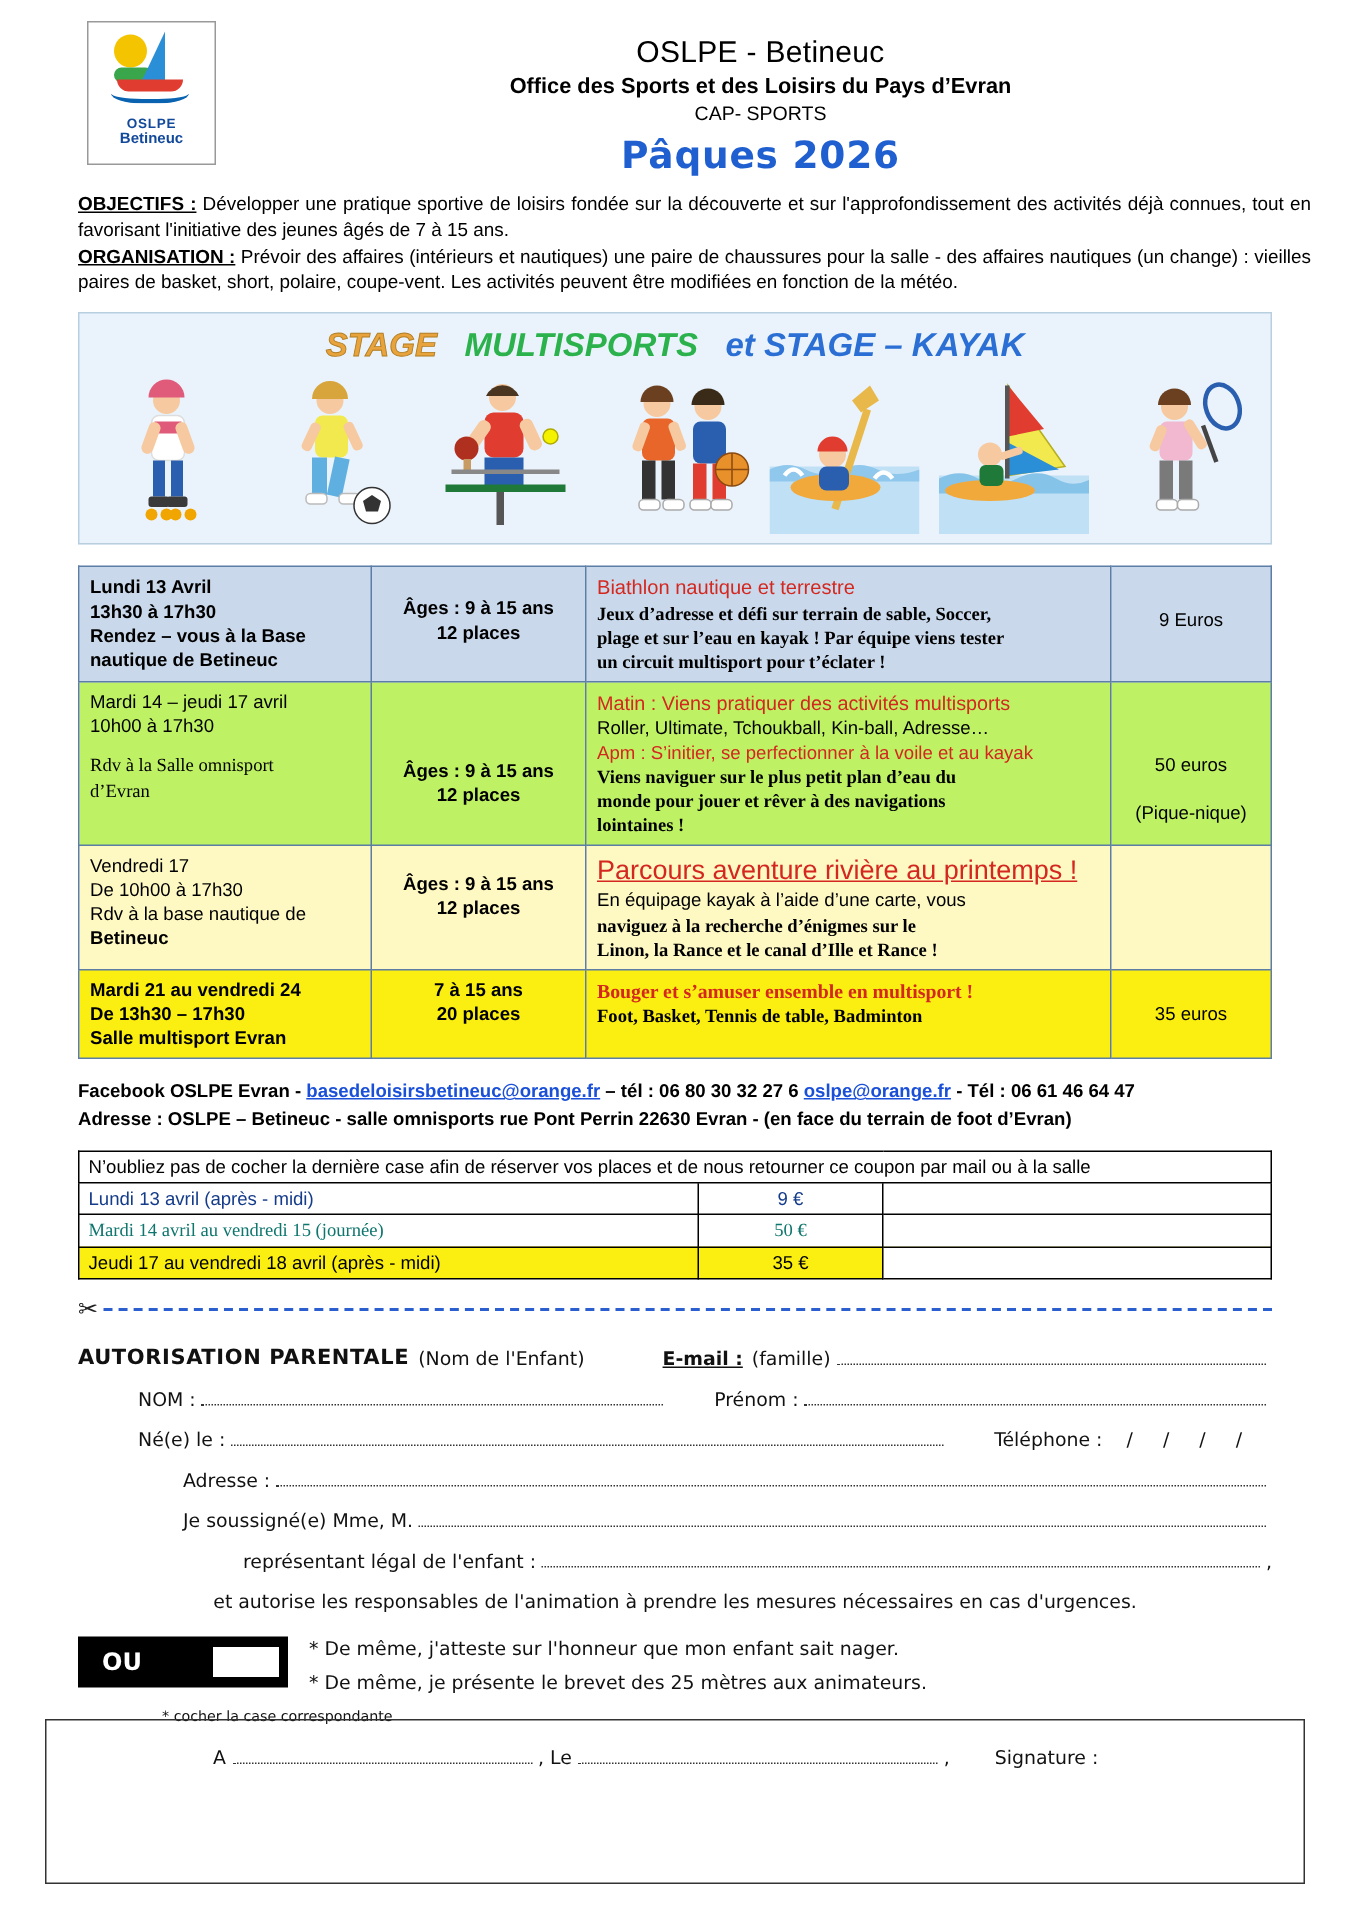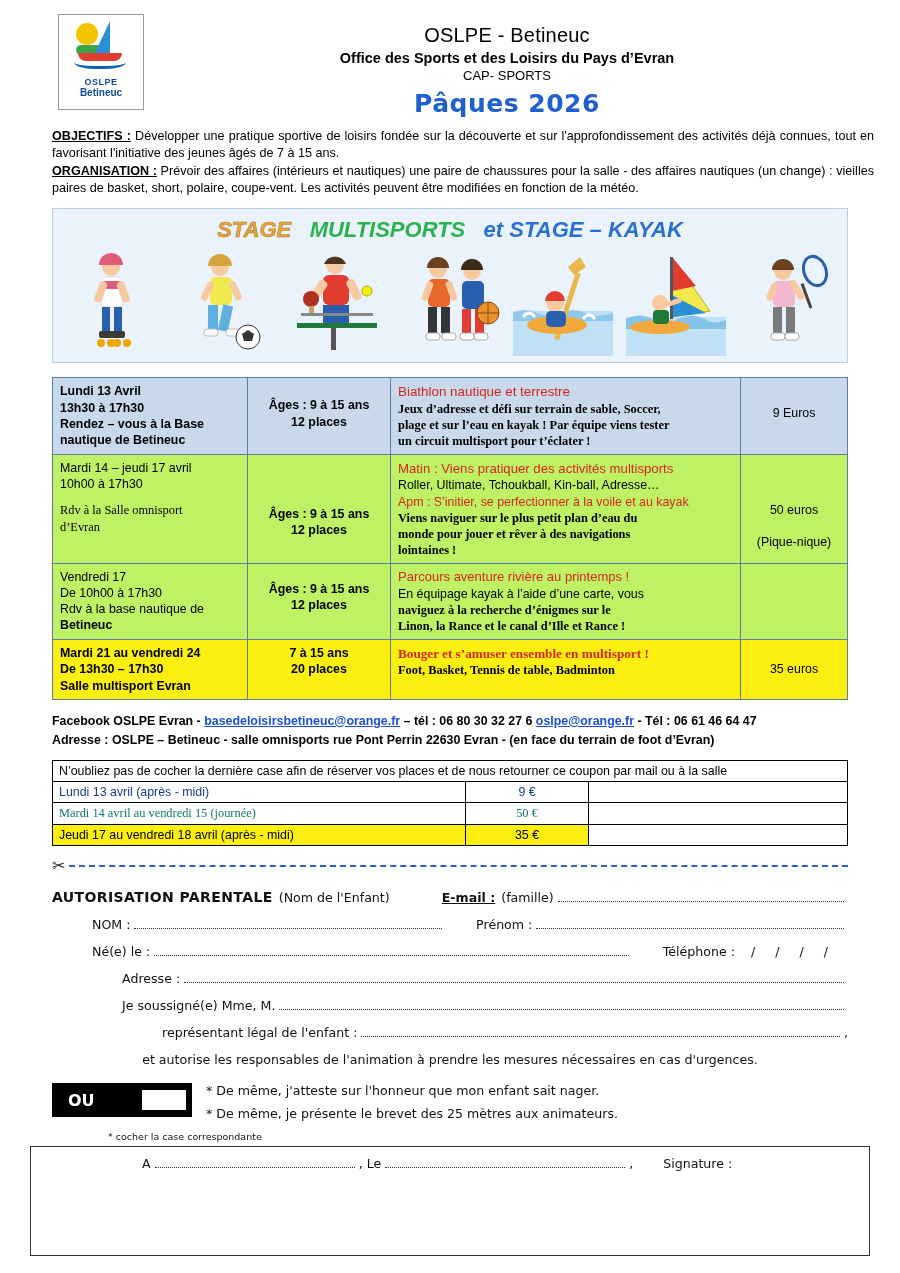--- a/index.html
+++ b/index.html
@@ -59,21 +59,21 @@
 
   
   table.sched { margin:14px 52px 0 52px; border-collapse:collapse; width:796px; }
   table.sched td { border:1px solid #5b7da6; vertical-align:top; padding:5px 7px; font-size:12.4px; line-height:1.3;}
   .c-when { width:180px; }
   .c-age { width:128px; text-align:center; font-weight:bold; }
   .c-desc { }
   .c-price { width:92px; text-align:center; }
   .row1 td { background:#c9d8ea; }
   .row2 td { background:#bef264; }
-  .row3 td { background:#bef264; }
+  .row3 td { background:#fef9c3; }
   .row4 td { background:#fbef12; }
   .bold { font-weight:bold; }
   .red { color:#d4271f; }
   .serif { font-family:"Liberation Serif", serif; }
 
   
   .contact { margin:12px 52px 0 52px; font-size:12.4px; font-weight:bold; line-height:1.55;}
   .contact a { color:#1a4fd8; text-decoration:underline; }
 
   
@@ -340,21 +340,21 @@
           <div>Vendredi 17</div>
           <div>De 10h00 à 17h30</div>
           <div>Rdv à la base nautique de</div>
           <div class="bold">Betineuc</div>
         </td>
         <td class="c-age">
           <div style="margin-top:12px;">Âges : 9 à 15 ans</div>
           <div>12 places</div>
         </td>
         <td class="c-desc">
-          <div class="red" style="font-size:13px;">Parcours aventure rivière au printemps !</div>
+          <div class="red" style="font-size:18px;text-decoration:underline;">Parcours aventure rivière au printemps !</div>
           <div>En équipage kayak à l’aide d’une carte, vous</div>
           <div class="serif bold">naviguez à la recherche d’énigmes sur le</div>
           <div class="serif bold">Linon, la Rance et le canal d’Ille et Rance !</div>
         </td>
         <td class="c-price">
           <div></div>
         </td>
       </tr>
 
       <tr class="row4">

